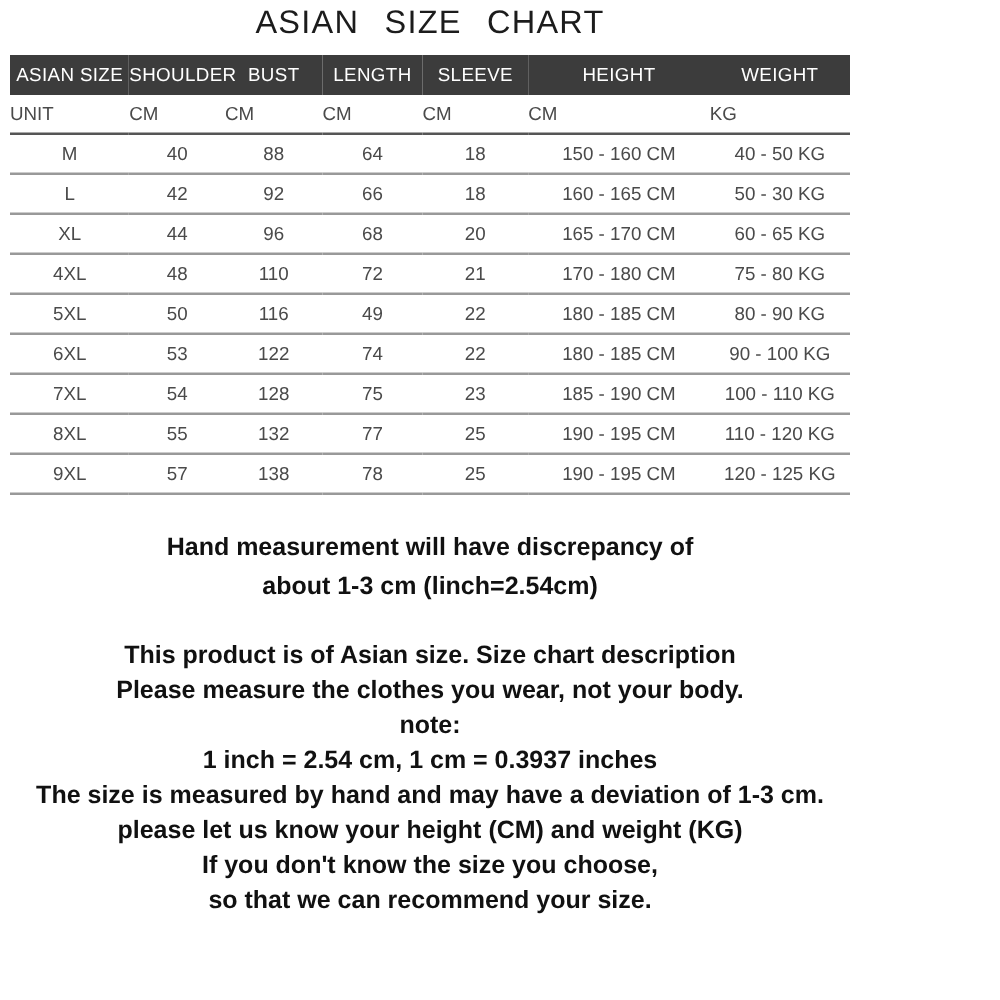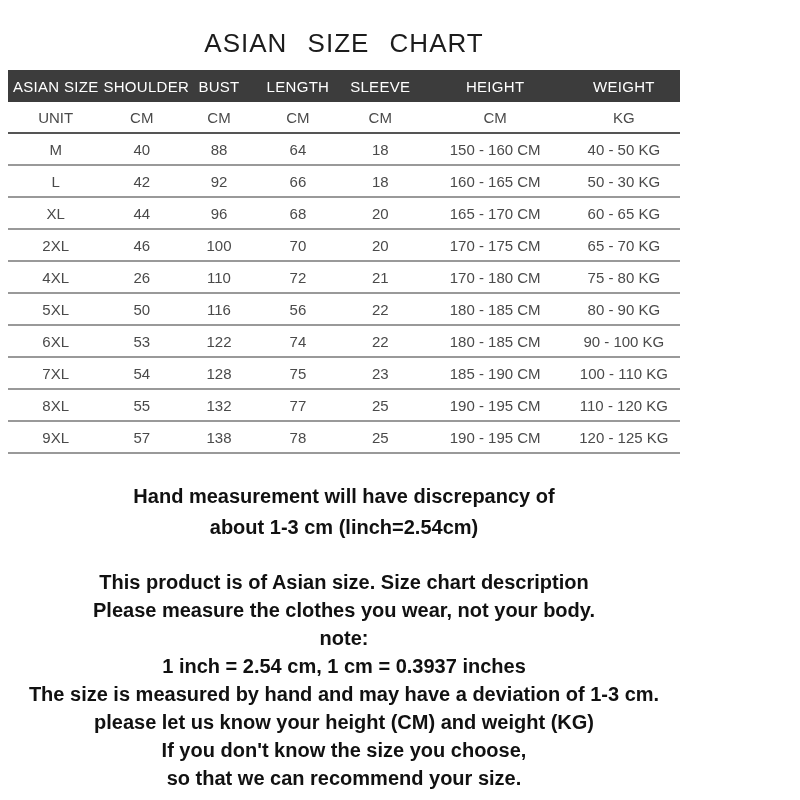--- a/index.html
+++ b/index.html
@@ -2,21 +2,21 @@
 <html style="--header-bg: #3c3c3c; --header-text: #ffffff; --body-text: #4a4a4a; --row-divider: #999999; --unit-divider: #555555; --notes-text: #111111;"><head>
 <meta charset="utf-8">
 <style>
   * { margin: 0; padding: 0; box-sizing: border-box; }
   html, body { background: #ffffff; }
   body {
     width: 800px; height: 800px;
     font-family: "Liberation Sans", sans-serif;
     overflow: hidden;
   }
-  .page { width: 688px; height: 800px; padding-top: 28px; }
+  .page { width: 688px; height: 800px; padding-top: 2px; }
 
   .title {
     text-align: center;
     font-size: 26px;
     font-weight: 400;
     color: #1c1c1c;
     letter-spacing: 1px;
     word-spacing: 12px;
     margin-bottom: 11px;
   }
@@ -42,21 +42,21 @@
     font-weight: 400;
     height: 32px;
     text-align: center;
     letter-spacing: 0.3px;
     margin-left: 47px;
   }
   tr.unit-row td {
     height: 31px;
     font-size: 15px;
     color: var(--body-text, #4a4a4a);
-    text-align: center;
+    text-align: left;
     border-bottom: 2px solid var(--unit-divider, #555555);
   }
   tbody tr td {
     height: 32px;
     font-size: 15px;
     color: var(--body-text, #4a4a4a);
     text-align: center;
     border-bottom: 2px solid var(--row-divider, #999999);
     white-space: nowrap;
   }
@@ -129,42 +129,33 @@
         <tr>
           <td>XL</td>
           <td>44</td>
           <td>96</td>
           <td>68</td>
           <td>20</td>
           <td>165 - 170 CM</td>
           <td>60 - 65 KG</td>
         </tr>
         <tr>
-          <td>2XL</td>
-          <td>46</td>
-          <td>100</td>
-          <td>70</td>
-          <td>20</td>
-          <td>170 - 175 CM</td>
-          <td>65 - 70 KG</td>
-        </tr>
-        <tr>
           <td>4XL</td>
-          <td>26</td>
+          <td>48</td>
           <td>110</td>
           <td>72</td>
           <td>21</td>
           <td>170 - 180 CM</td>
           <td>75 - 80 KG</td>
         </tr>
         <tr>
           <td>5XL</td>
           <td>50</td>
           <td>116</td>
-          <td>56</td>
+          <td>49</td>
           <td>22</td>
           <td>180 - 185 CM</td>
           <td>80 - 90 KG</td>
         </tr>
         <tr>
           <td>6XL</td>
           <td>53</td>
           <td>122</td>
           <td>74</td>
           <td>22</td>

